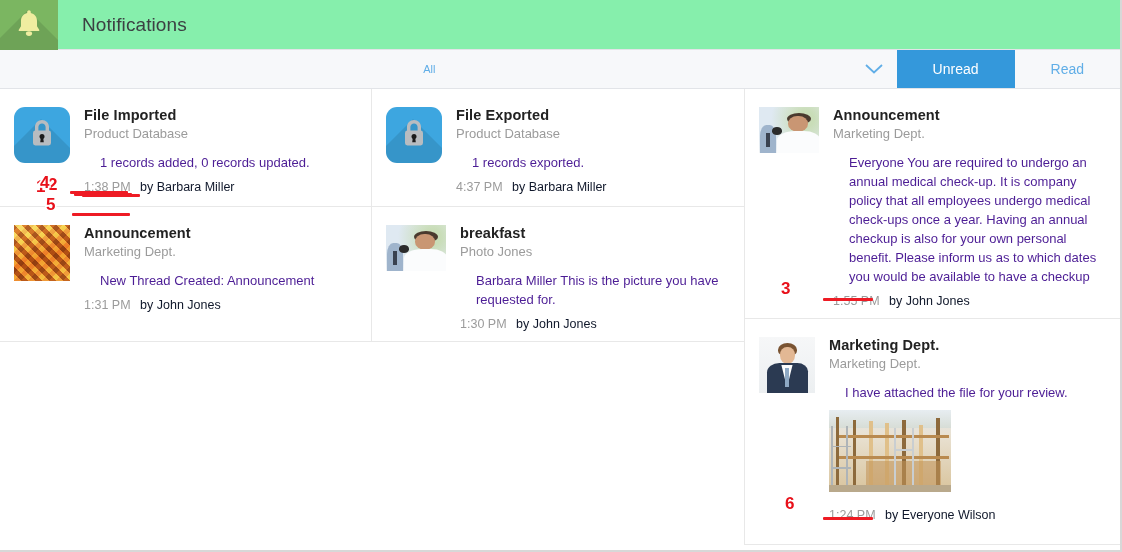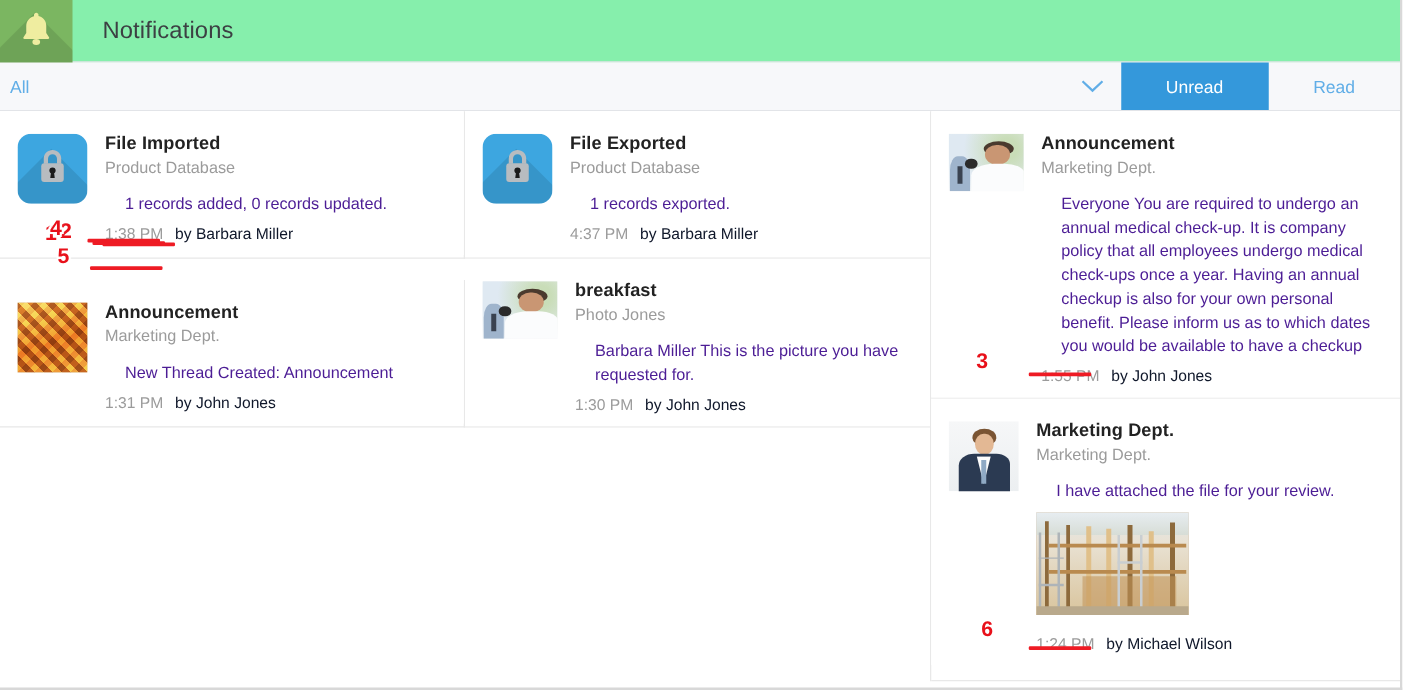--- a/index.html
+++ b/index.html
@@ -57,22 +57,23 @@
     background: #f7f8fa;
     border-bottom: 1px solid #e2e4e8;
     display: flex;
     align-items: stretch;
     position: relative;
   }
   .filter-all {
     display: flex; align-items: center;
     padding-left: 8px;
     color: #61aee7;
-    font-size: 14px;
+    font-size: 11px;
     flex: 1 1 auto;
+    justify-content: center;
   }
   .chev-btn {
     width: 46px;
     display: flex; align-items: center; justify-content: center;
     color: #61aee7;
   }
   .seg {
     display: flex;
     align-items: stretch;
   }
@@ -97,21 +98,20 @@
     display: flex;
     height: 456px;
     background: #fff;
   }
   .col-left {
     width: 745px;
     display: flex;
     flex-wrap: wrap;
     align-content: flex-start;
     border-right: 1px solid #e8e8e8;
-    align-items: flex-end;
   }
   .col-right {
     width: 375px;
     display: flex;
     flex-direction: column;
   }
 
   .card {
     position: relative;
     padding: 16px 16px 10px 14px;
@@ -504,21 +504,21 @@
                 <div class="fr" style="left:2%;top:44%;width:16%;height:1.6%;background:#aeb4b8;"></div>
                 <div class="fr" style="left:2%;top:70%;width:16%;height:1.6%;background:#aeb4b8;"></div>
                 <div class="fr" style="left:53%;top:22%;width:1.6%;height:78%;background:#c9ced1;"></div>
                 <div class="fr" style="left:68%;top:22%;width:1.6%;height:78%;background:#c9ced1;"></div>
                 <div class="fr" style="left:53%;top:48%;width:17%;height:1.6%;background:#c9ced1;"></div>
                 <div class="fr" style="left:0;top:92%;width:100%;height:8%;background:#b9a98c;"></div>
               </div>
             </div>
             <div class="meta">
               <span class="time">1:24 PM</span>
-              <span class="by">by Michael Wilson</span>
+              <span class="by">by Everyone Wilson</span>
             </div>
           </div>
         </div>
         <div class="marker" style="left:40px; top:175px;">6</div>
         <div class="underline" style="left:78px; top:198px; width:50px;"></div>
       </div>
 
     </div>
   </div>
 </div>

